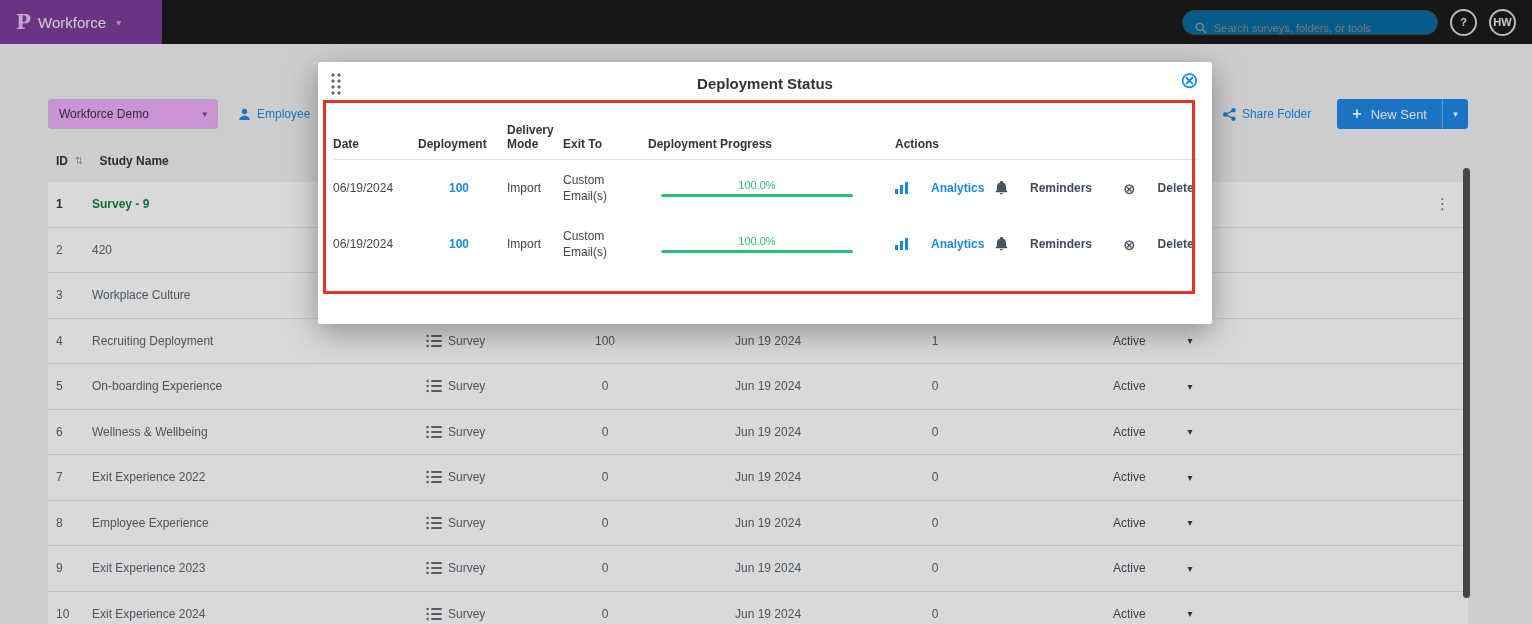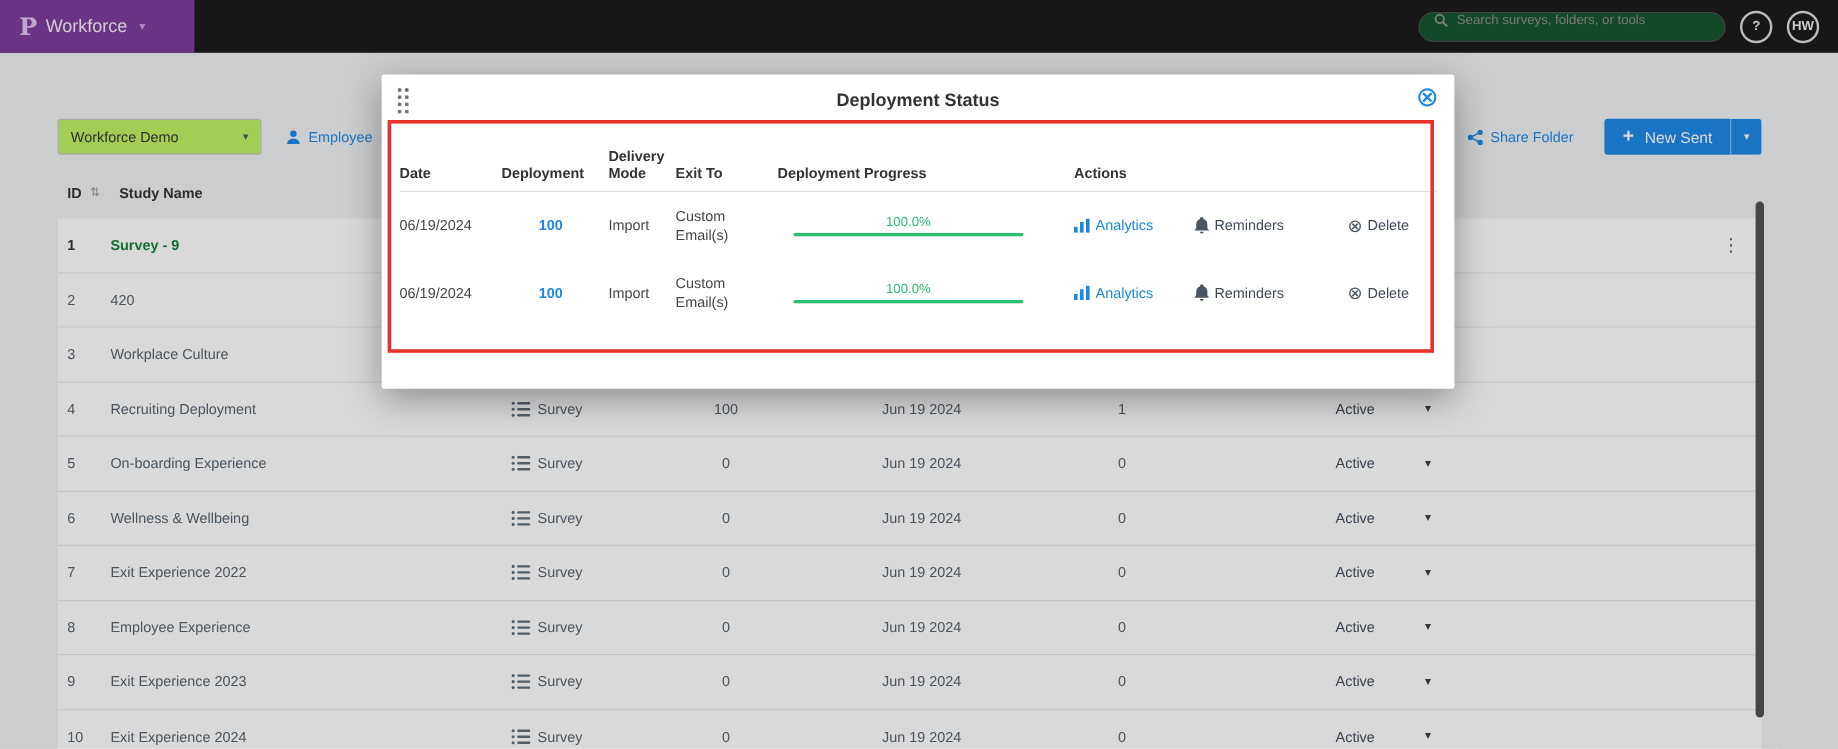--- a/index.html
+++ b/index.html
@@ -6,29 +6,29 @@
   html,body{width:1532px;height:624px}
   body{position:relative;overflow:hidden;background:#f0f1f2;font-family:"Liberation Sans","DejaVu Sans",sans-serif}
 
   
   .topbar{position:absolute;top:0;left:0;width:100%;height:44px;background:#181818;display:flex;align-items:center;z-index:5}
   .logo{width:162px;height:44px;background:#7d3a99;display:flex;align-items:center;padding-left:16px;gap:7px;cursor:pointer}
   .logo-p{color:#e3c3f2;font-size:20px;font-weight:bold;font-family:"DejaVu Serif",serif;line-height:1}
   .brand{color:rgba(255,255,255,.92);font-size:15px}
   .logo-caret{color:#cf9fe3;font-size:10px;margin-left:3px}
   .top-right{margin-left:auto;display:flex;align-items:center;gap:12px;padding-right:16px}
-  .search-pill{width:256px;height:25px;border-radius:13px;background:#14532d;border:1px solid#4a4a4a;display:flex;align-items:flex-start;gap:7px;padding:0 12px}
+  .search-pill{width:256px;height:25px;border-radius:13px;background:#0369a1;border:1px solid#4a4a4a;display:flex;align-items:flex-end;gap:7px;padding:0 12px}
   .search-pill input{flex:1;background:transparent;border:none;outline:none;color:#ccc;font-size:11px;font-family:inherit}
   .search-pill input::placeholder{color:#8d8d8d}
   .circle-btn{width:27px;height:27px;border-radius:50%;border:2px solid #dcdcdc;color:#eee;display:flex;align-items:center;justify-content:center;font-size:11px;font-weight:bold;cursor:pointer;background:transparent}
 
   
   .page{position:absolute;top:44px;left:0;right:0;bottom:0}
   .toolbar{position:absolute;top:55px;left:48px;right:64px;height:30px;display:flex;align-items:center}
-  .folder-select{height:30px;min-width:170px;background:#bef264;border:1px solid #c8c8c8;border-radius:3px;display:flex;align-items:center;justify-content:space-between;padding:0 10px;font-size:12px;color:#333;cursor:pointer}
+  .folder-select{height:30px;min-width:170px;background:#f0abfc;border:1px solid #c8c8c8;border-radius:3px;display:flex;align-items:center;justify-content:space-between;padding:0 10px;font-size:12px;color:#333;cursor:pointer}
   .sel-caret{font-size:9px;color:#555;margin-left:18px}
   .employee-link{display:flex;align-items:center;gap:6px;color:#1B87E6;font-size:12px;margin-left:20px;cursor:pointer;white-space:nowrap}
   .share-link{display:flex;align-items:center;gap:6px;color:#1B87E6;font-size:12px;cursor:pointer;margin-left:auto;white-space:nowrap}
   .new-study{display:flex;margin-left:26px;cursor:pointer}
   .new-study .main{height:30px;background:#1B87E6;color:#fff;font-size:13px;display:flex;align-items:center;gap:9px;padding:0 15px;border-radius:3px 0 0 3px;white-space:nowrap}
   .new-study .plus{font-size:16px;font-weight:bold;line-height:1}
   .new-study .caret{width:26px;height:30px;background:#1B87E6;border-left:1px solid rgba(255,255,255,.35);display:flex;align-items:center;justify-content:center;color:#fff;font-size:9px;border-radius:0 3px 3px 0}
 
   
   .thead{position:absolute;top:101px;left:48px;right:64px;height:31px;display:flex;align-items:center;font-size:12px;font-weight:bold;color:#333}
@@ -70,21 +70,21 @@
   .hc-actions{padding-left:15px}
   .mrow{height:56px;align-items:center;font-size:12px;color:#454545}
   .mc-inv{text-align:center}
   .mc-inv a{color:#1B87E6;font-weight:bold;text-decoration:none;cursor:pointer}
   .mc-sent{line-height:1.35;max-width:82px}
   .mc-prog{padding:0 27px 0 16px}
   .prog-label{text-align:center;color:#2CBE74;font-size:11px;margin-bottom:3px}
   .prog-track{height:3px;background:#ededed;border-radius:2px;overflow:hidden}
   .prog-fill{height:100%;background:#2CBE74;border-radius:2px}
   .mc-actions{display:flex;align-items:center;padding-left:15px}
-  .act{display:flex;align-items:center;gap:4px;cursor:pointer;font-weight:normal;color:#3f4b58;font-size:12px}
+  .act{display:flex;align-items:center;gap:22px;cursor:pointer;font-weight:bold;color:#3f4b58;font-size:12px}
   .act.blue{color:#1B87E6}
   .act-analytics{width:100px}
   .act-reminders{width:128px}
   .del-ic{font-size:15px;line-height:1;color:#4a5562}
 </style>
 </head>
 <body>
 
 <div class="topbar">
   <div class="logo">

